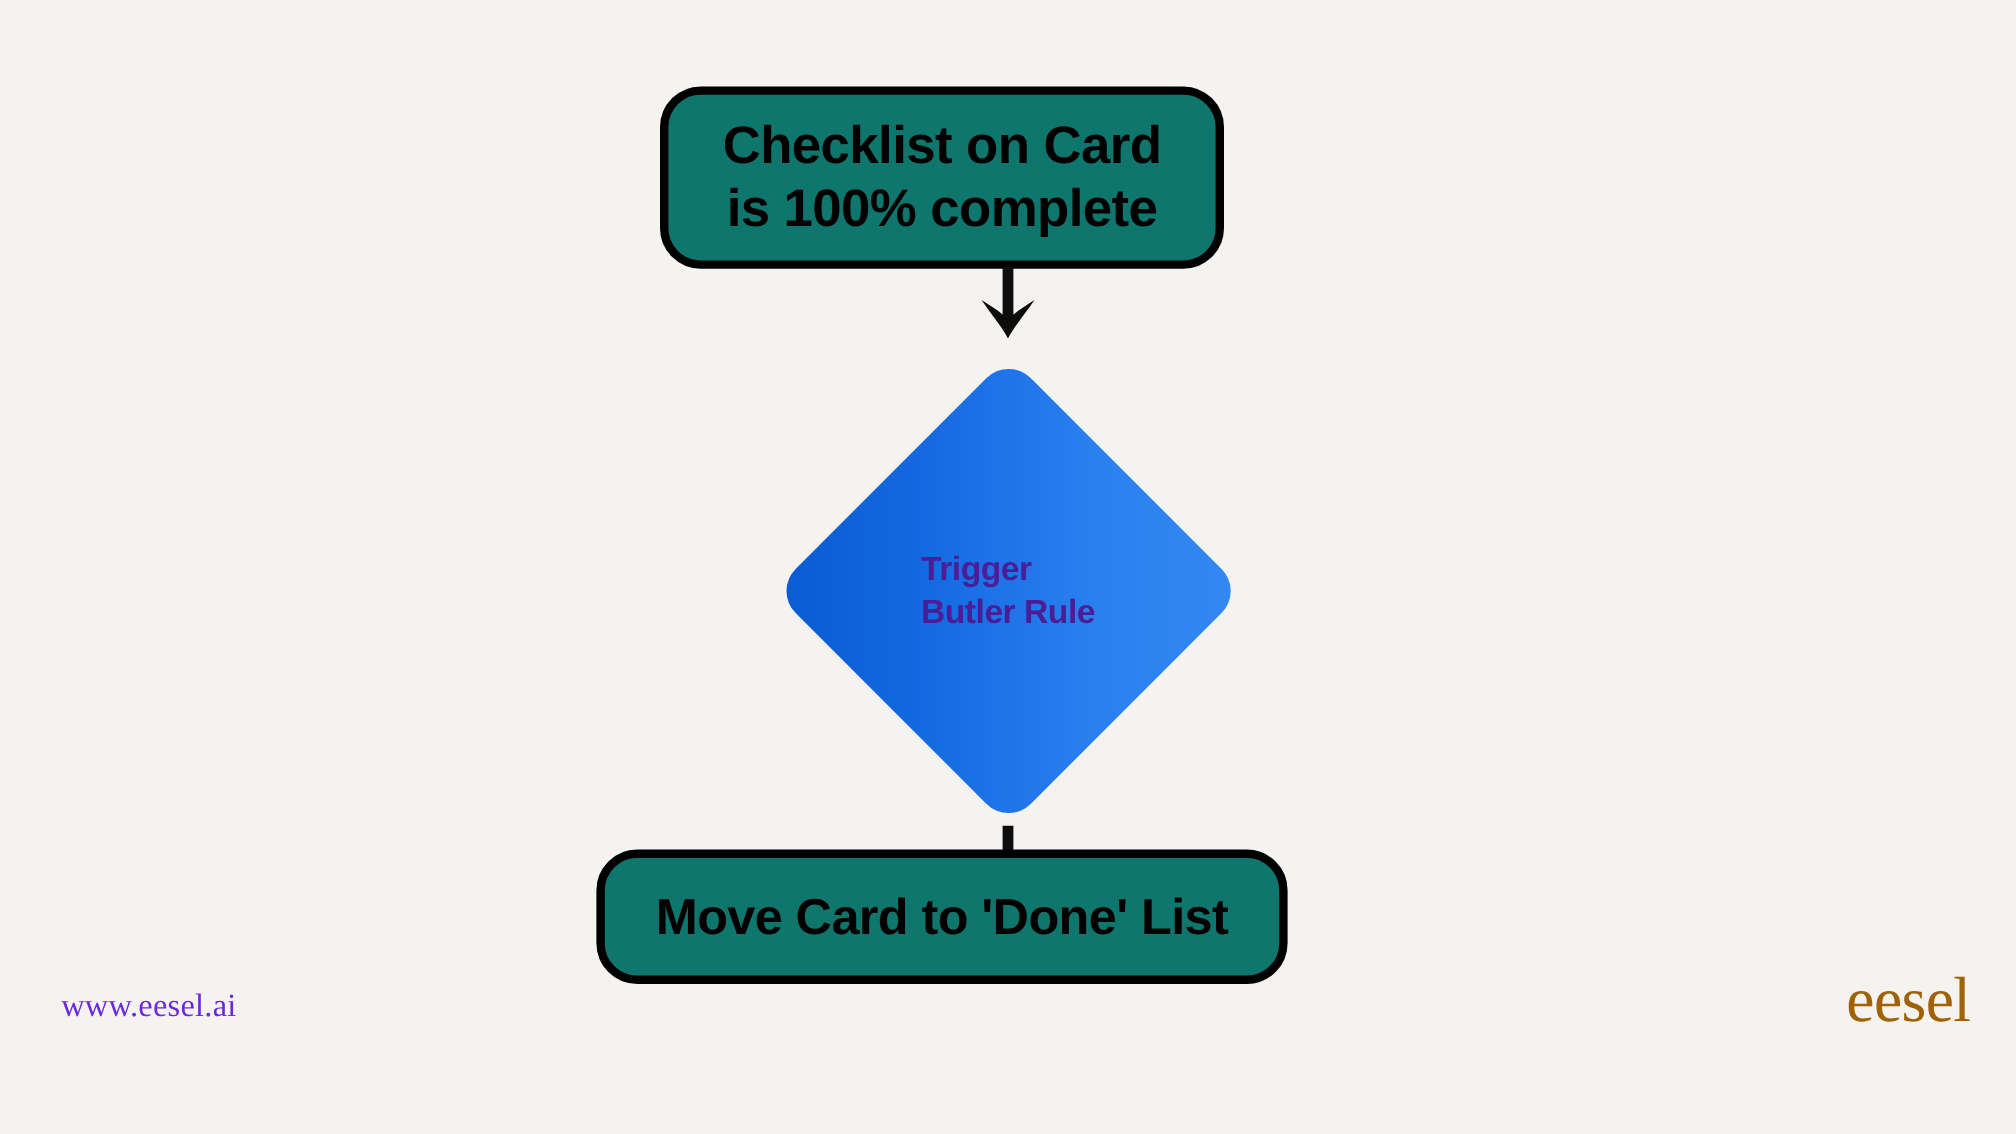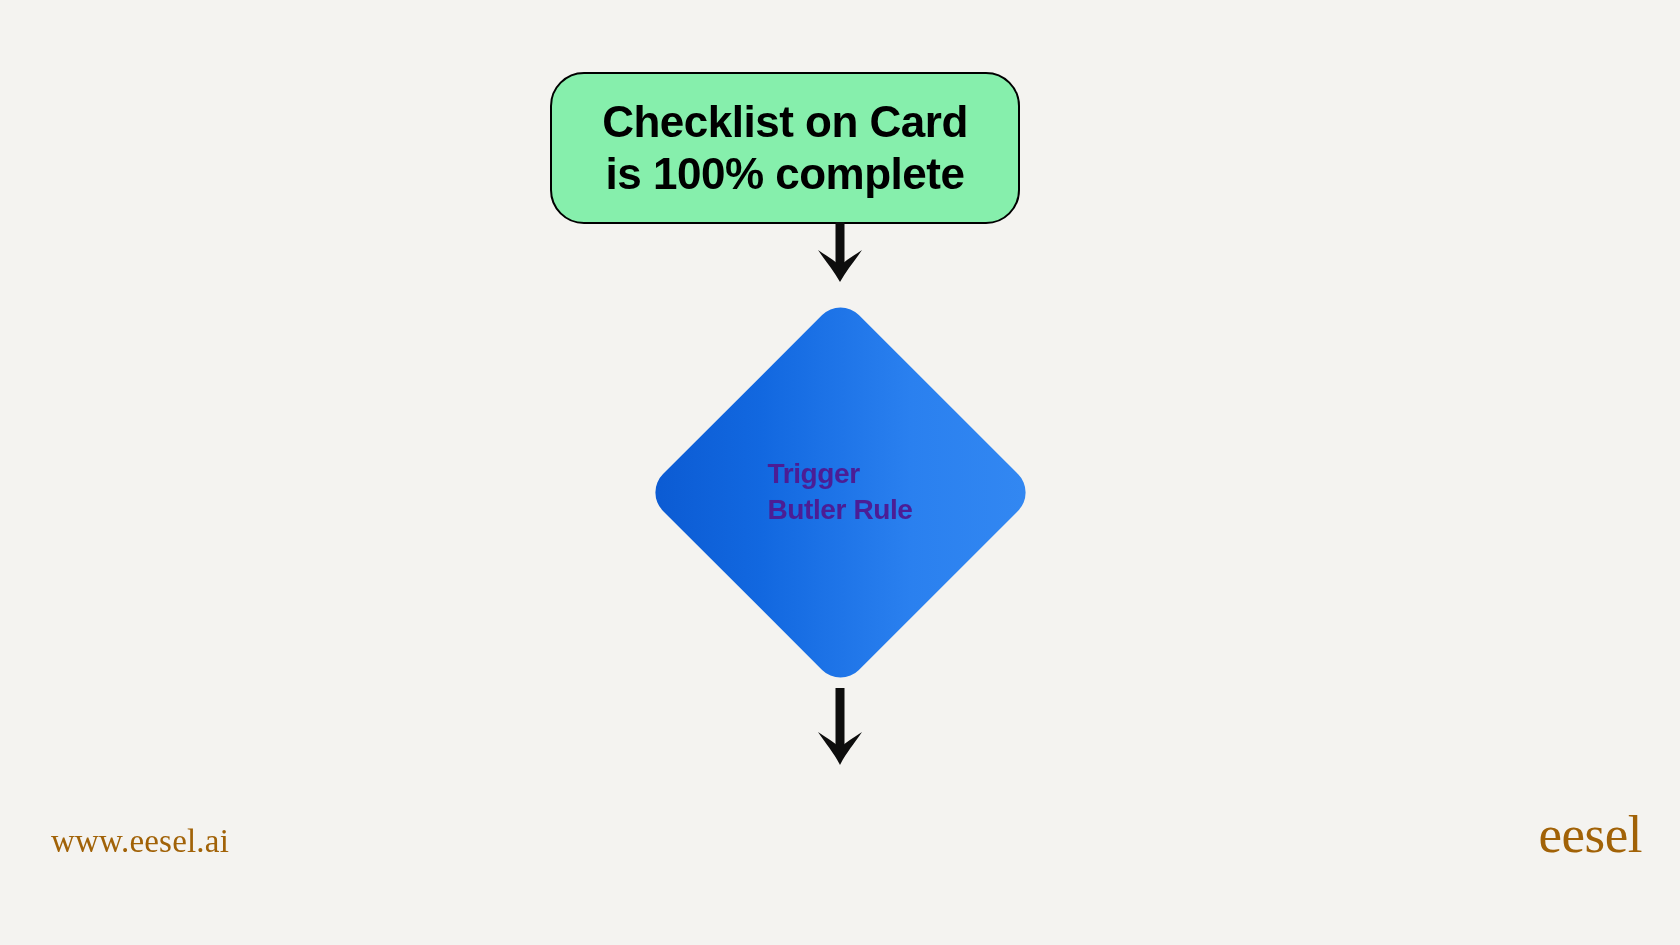--- a/index.html
+++ b/index.html
@@ -16,22 +16,22 @@
   #stage {
     position: relative;
     width: 1680px;
     height: 945px;
     background: #f4f3f0;
   }
 
   
   .node-box {
     position: absolute;
-    background: #86efac;
-    border: 2px solid #000000;
+    background: #0f766e;
+    border: 7px solid #000000;
     border-radius: 34px;
     box-sizing: border-box;
     display: flex;
     align-items: center;
     justify-content: center;
     text-align: center;
     color: #000000;
     font-weight: bold;
     letter-spacing: -0.5px;
   }
@@ -103,22 +103,22 @@
   .arrow {
     position: absolute;
   }
 
   
   #footer-url {
     position: absolute;
     left: 51px;
     top: 823px;
     font-family: "Liberation Serif", serif;
-    font-size: 33px;
-    color: #a16207;
+    font-size: 27px;
+    color: #6d28d9;
     letter-spacing: 0.2px;
   }
   #brand-logo {
     position: absolute;
     right: 38px;
     top: 808px;
     font-family: "Liberation Serif", serif;
     font-size: 53px;
     color: #a16207;
     line-height: 1;
@@ -144,17 +144,20 @@
     <div id="diamond-shape"></div>
     <div id="diamond-label">Trigger
 Butler Rule</div>
   </div>
 
   <svg class="arrow" style="left:806px; top:688px;" width="68" height="80" viewBox="0 0 68 80" aria-hidden="true">
     <path d="M34 0 L34 62" stroke="#0d0d0d" stroke-width="9" fill="none" stroke-linecap="butt"></path>
     <path d="M12 44 C20 56, 28 65, 34 77 C40 65, 48 56, 56 44 C47 50, 40 54, 34 60 C28 54, 21 50, 12 44 Z" fill="#0d0d0d"></path>
   </svg>
 
+  <div id="box-action" class="node-box">
+    <span class="label">Move Card to 'Done' List</span>
+  </div>
 
   <div id="footer-url">www.eesel.ai</div>
   <div id="brand-logo">eesel</div>
 
 </div>
 
 </body></html>

